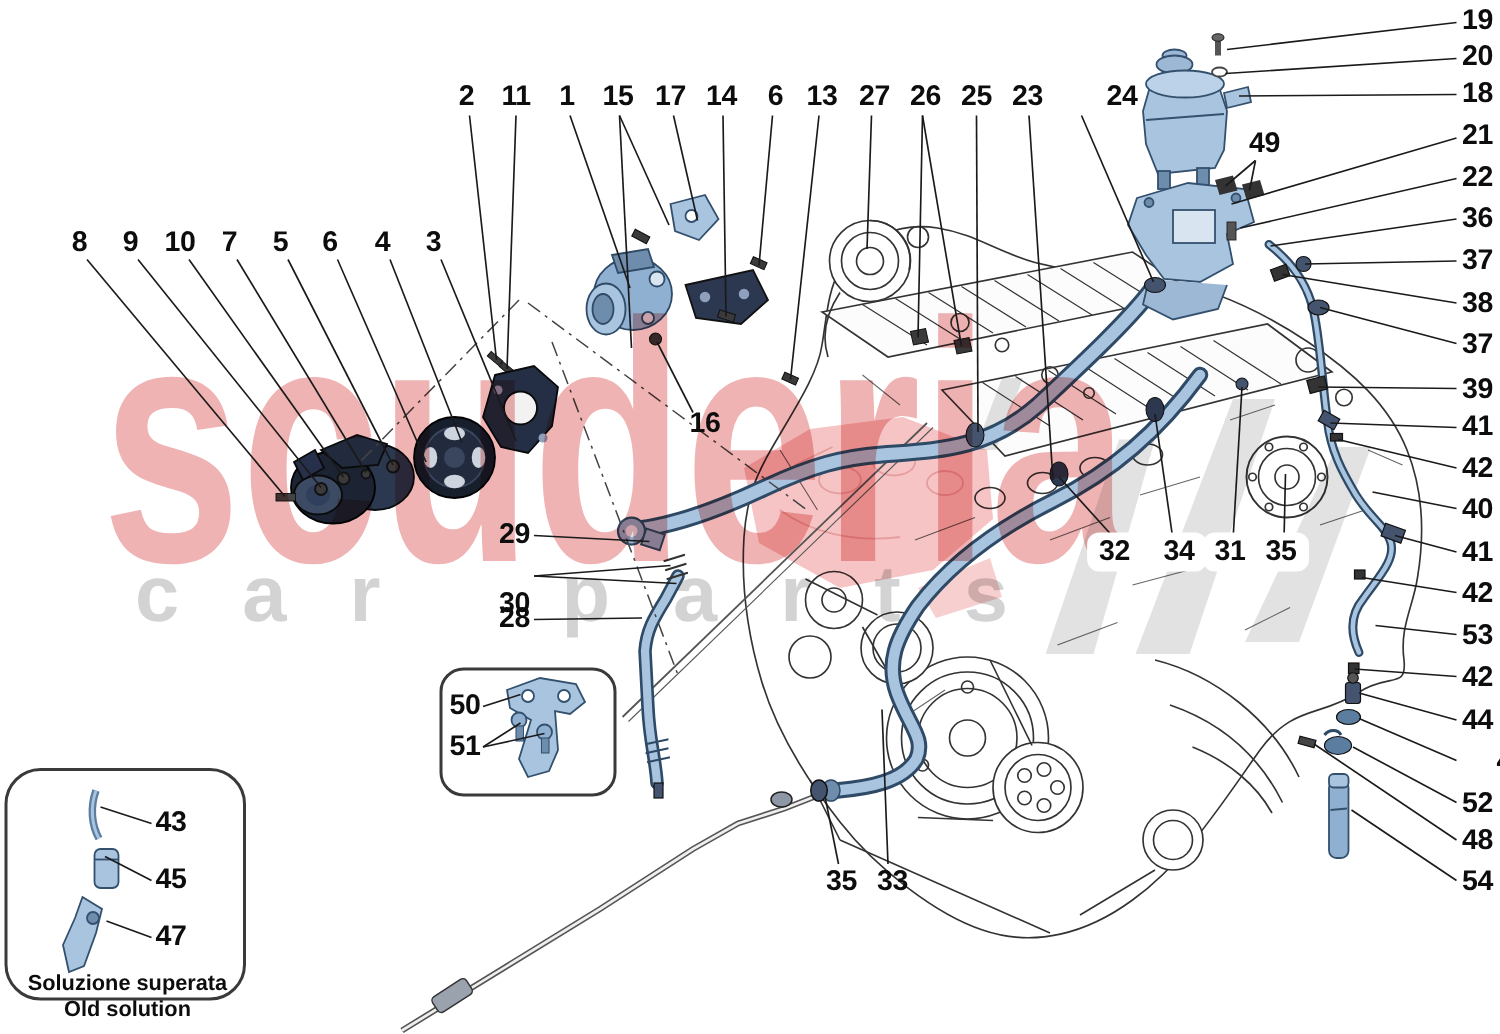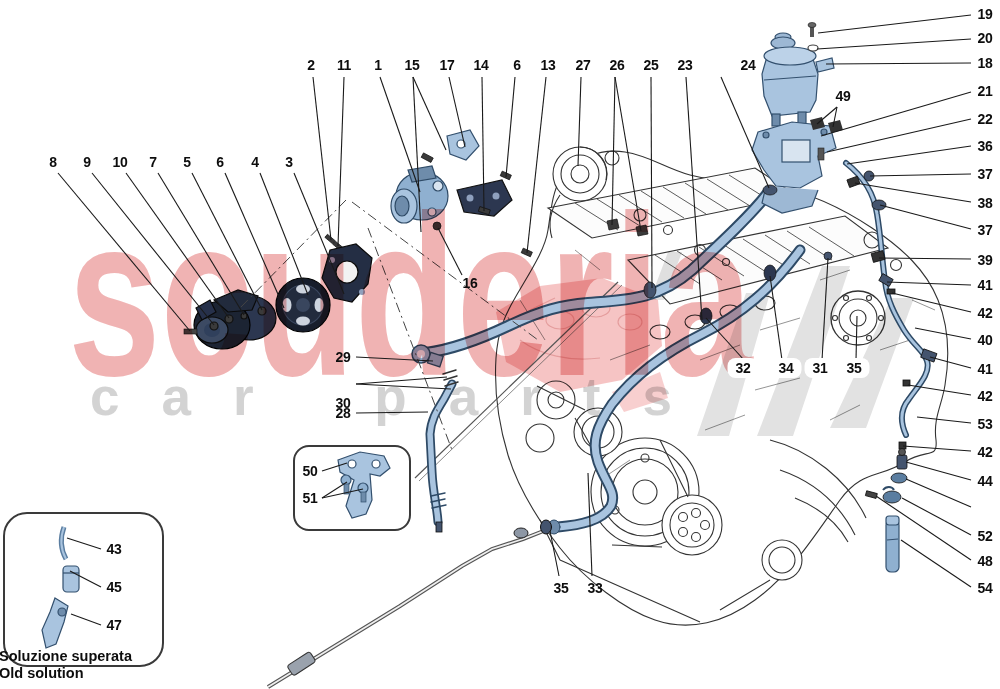--- a/index.html
+++ b/index.html
@@ -20,31 +20,31 @@
   #wm-sub{
     position:absolute;left:90px;top:370px;
     font-size:53px;font-weight:bold;line-height:1;
     letter-spacing:42px;word-spacing:22px;white-space:nowrap;
     mix-blend-mode:multiply;opacity:0.85;pointer-events:none;
   }
   
   #callout-layer{position:absolute;inset:0;}
   .callout{
     position:absolute;transform:translate(-50%,-50%);
-    font-size:14px;font-weight:bold;color:#0d0d0d;
+    font-size:19px;font-weight:bold;color:#0d0d0d;
     letter-spacing:-0.3px;white-space:nowrap;
   }
   .callout.boxed{background:#ffffff;padding:2px 8px;border-radius:8px;}
   #leader-svg{position:absolute;left:0;top:0;pointer-events:none;}
   
   .inset-box{position:absolute;border:2.2px solid #3a3a3a;background:transparent;}
   #old-solution-box{left:3px;top:512px;width:157px;height:151px;border-radius:24px;}
   #bracket-box{left:293px;top:445px;width:114px;height:82px;border-radius:16px;}
   .note-line{
-    position:absolute;left:-6px;width:172px;
+    position:absolute;left:-6px;width:172px;text-align:center;
     font-size:14.5px;font-weight:bold;color:#0d0d0d;background:transparent;
   }
   #note-line1{top:134px;}
   #note-line2{top:151px;}
 </style>
 </head>
 <body>
 
 <div id="stage">
 

